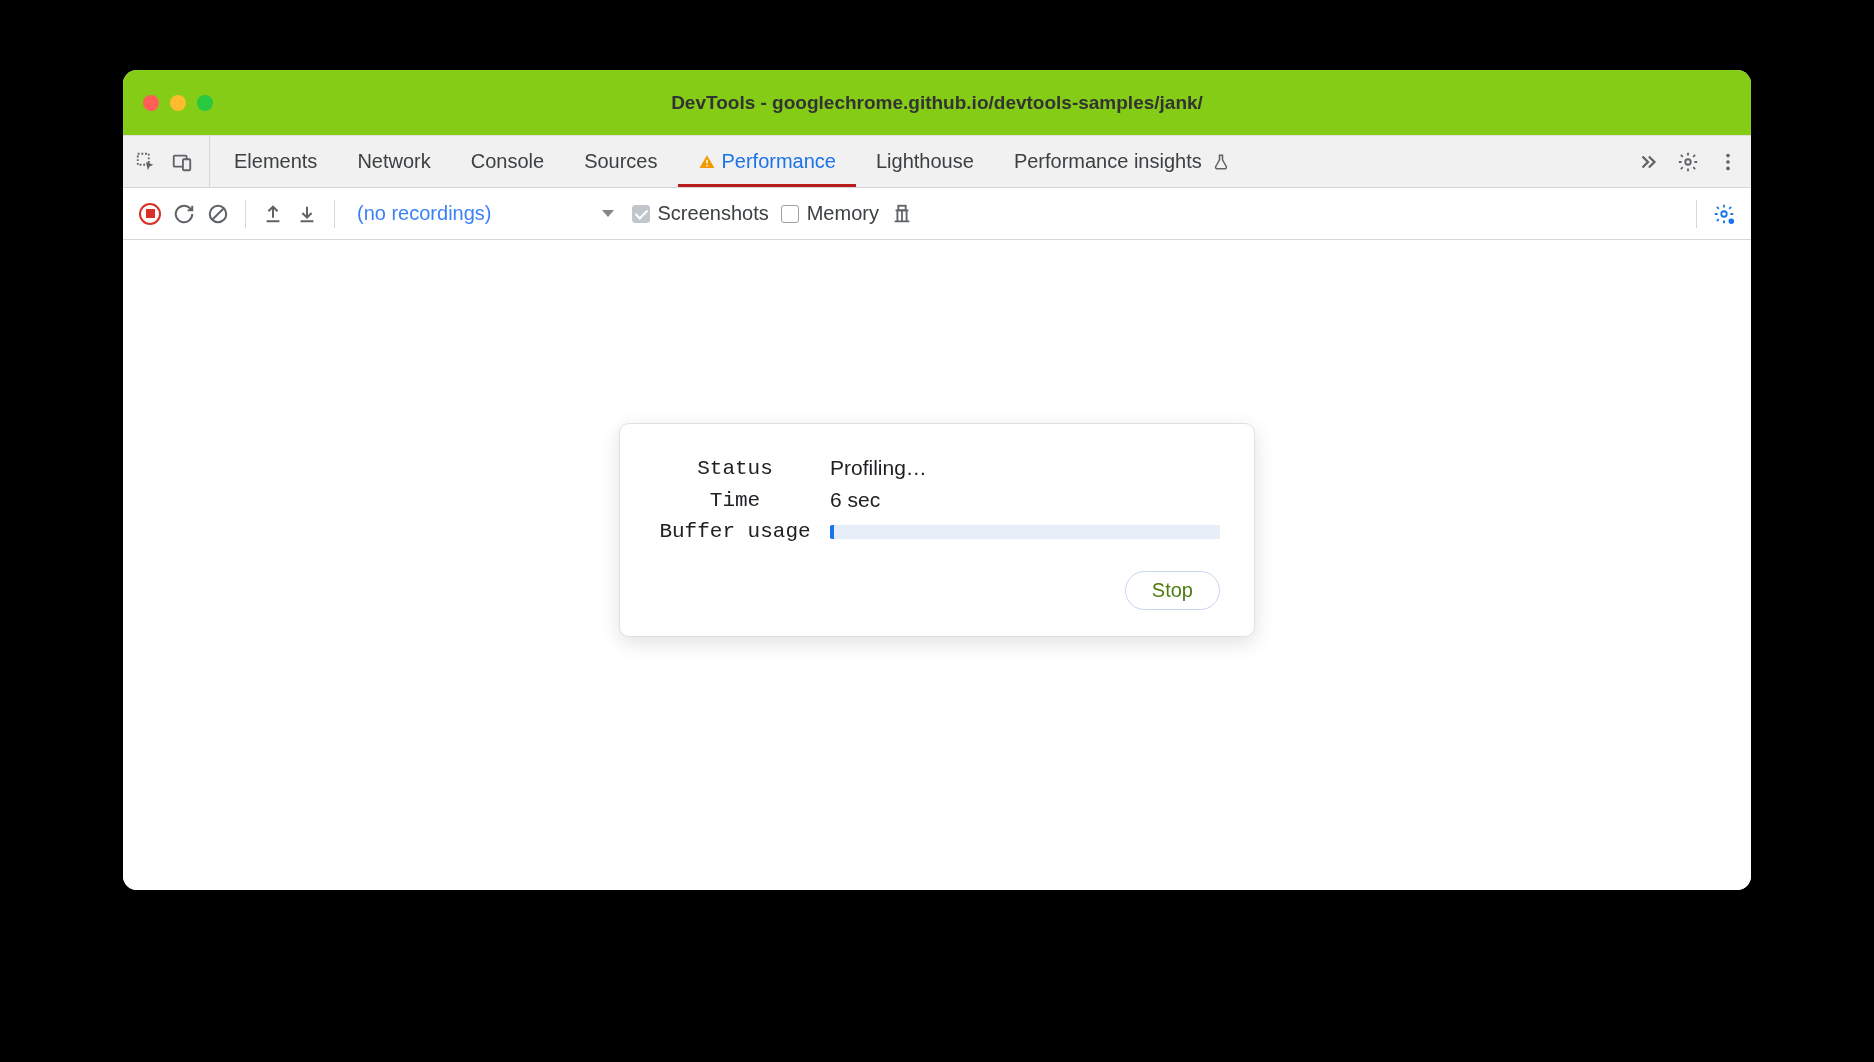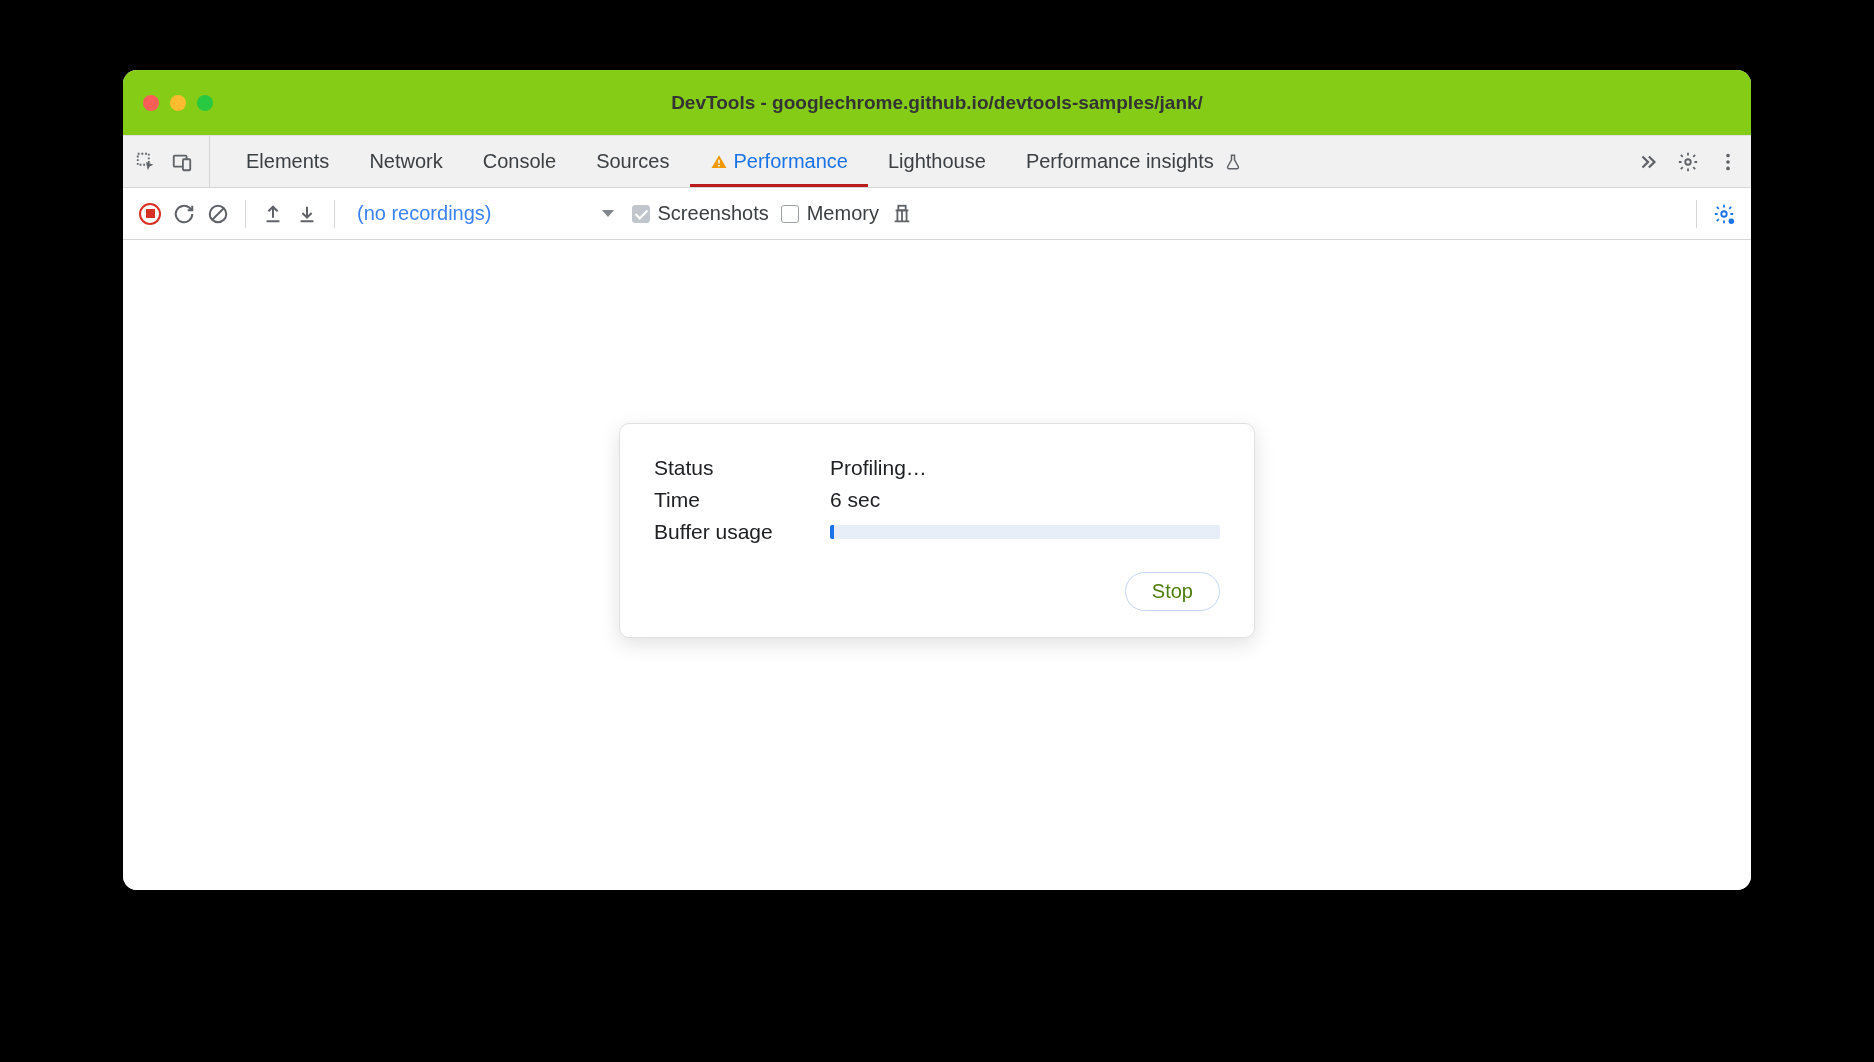--- a/index.html
+++ b/index.html
@@ -53,21 +53,21 @@
     font-weight: 600;
     color: #333;
     pointer-events: none;
   }
   .tabs-row {
     height: 52px;
     border-bottom: 1px solid #d6d6d6;
     display: flex;
     align-items: center;
     padding: 0 12px;
-    gap: 16px;
+    gap: 4px;
     background: #f1f1f1;
   }
   .left-tools {
     display: flex;
     align-items: center;
     gap: 14px;
     padding-right: 16px;
     border-right: 1px solid #d6d6d6;
     height: 100%;
   }
@@ -222,22 +222,23 @@
   }
   .dialog-row {
     display: flex;
     align-items: center;
     margin-bottom: 8px;
     font-size: 21px;
     color: #202124;
   }
   .dialog-label {
     width: 176px;
-    text-align: left;
+    text-align: center;
     padding-right: 14px;
+    font-family: Liberation Mono, monospace;
   }
   .dialog-value {
     flex: 1;
     text-align: left;
   }
   .progress-bar {
     flex: 1;
     height: 14px;
     background: #e8eef7;
     border-radius: 2px;

